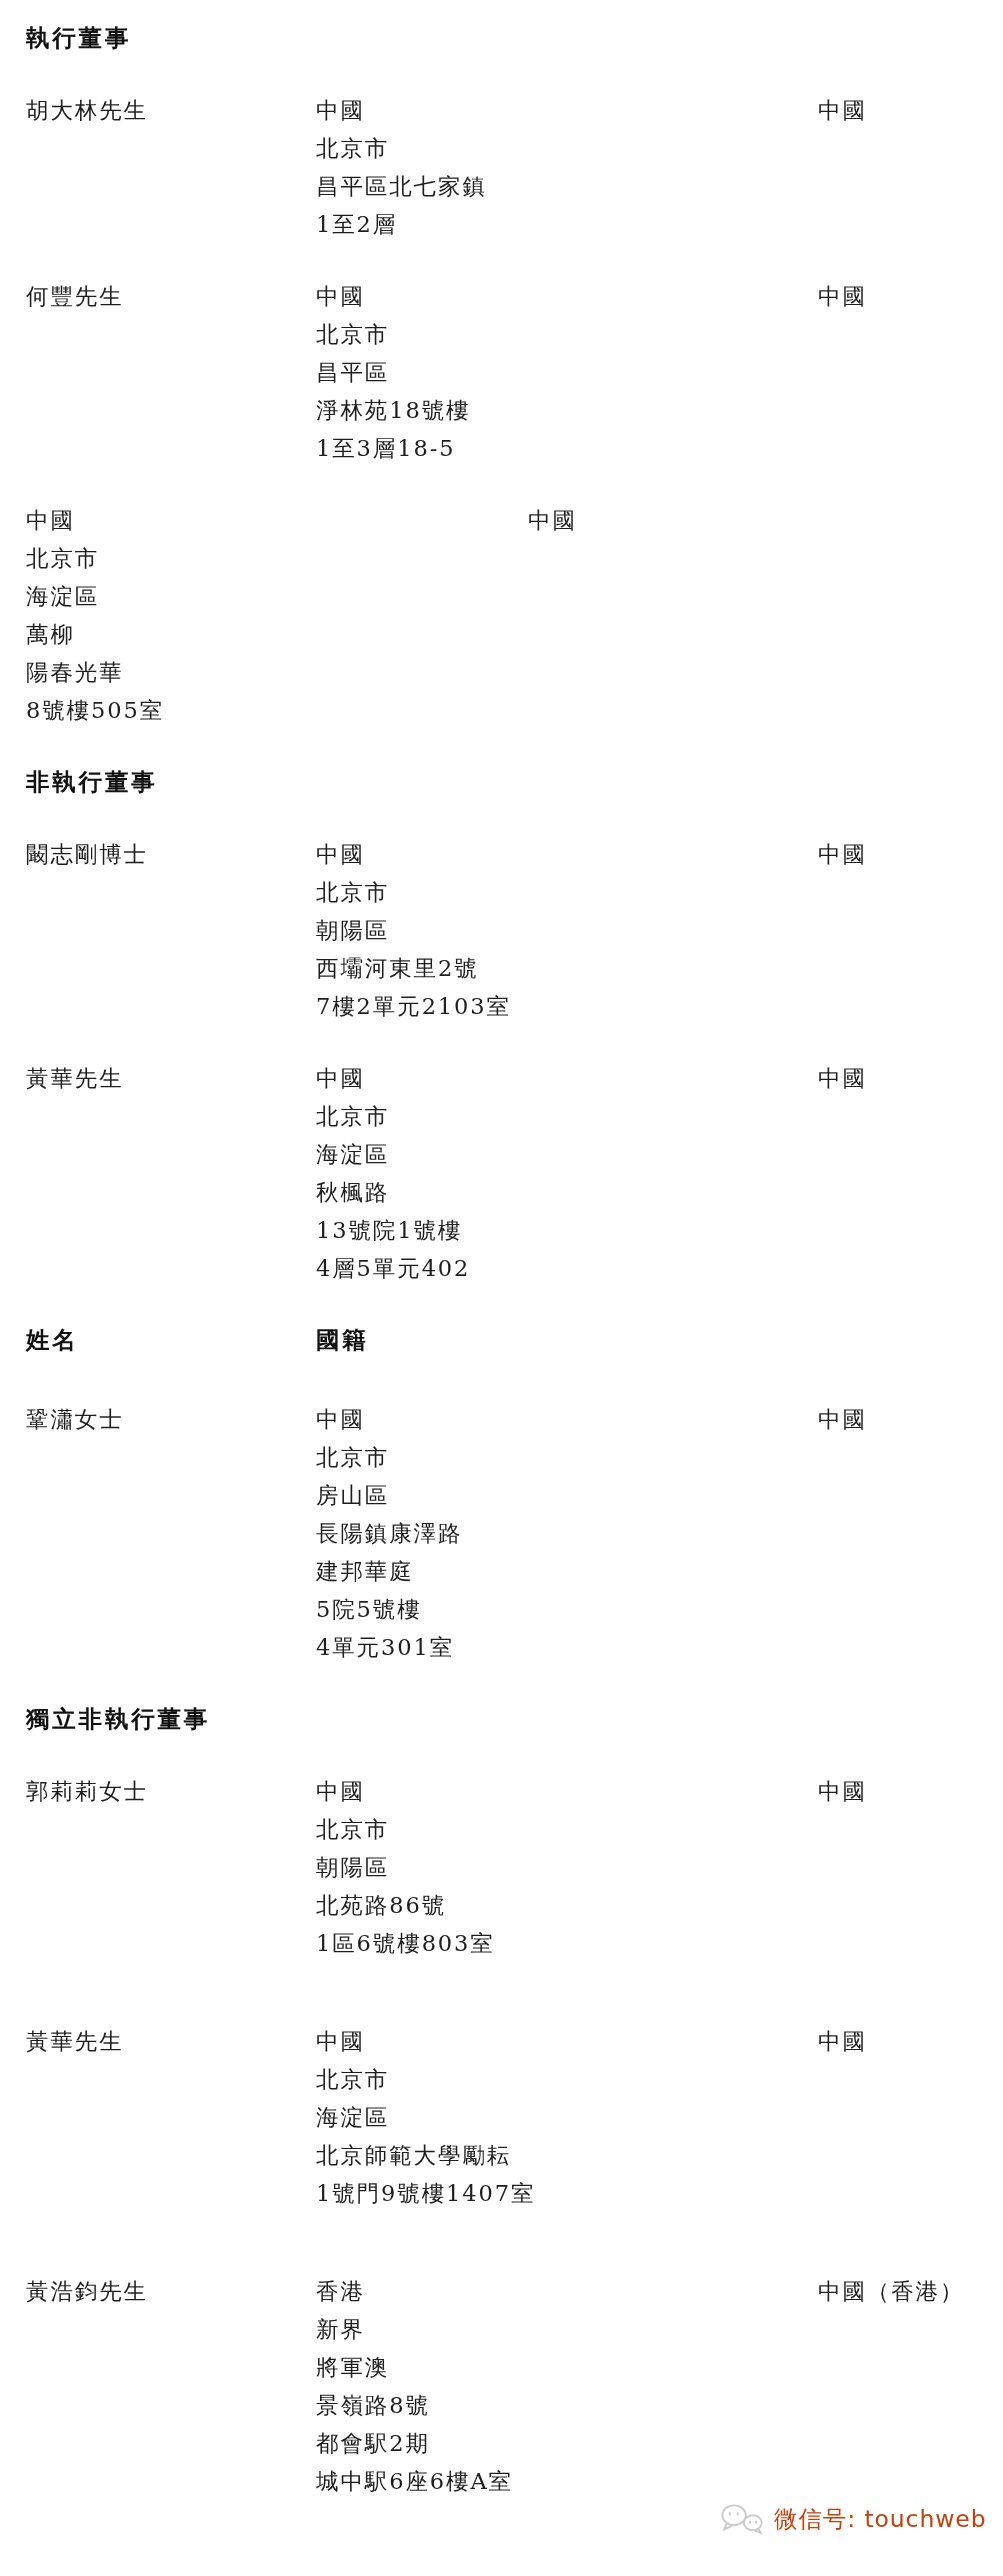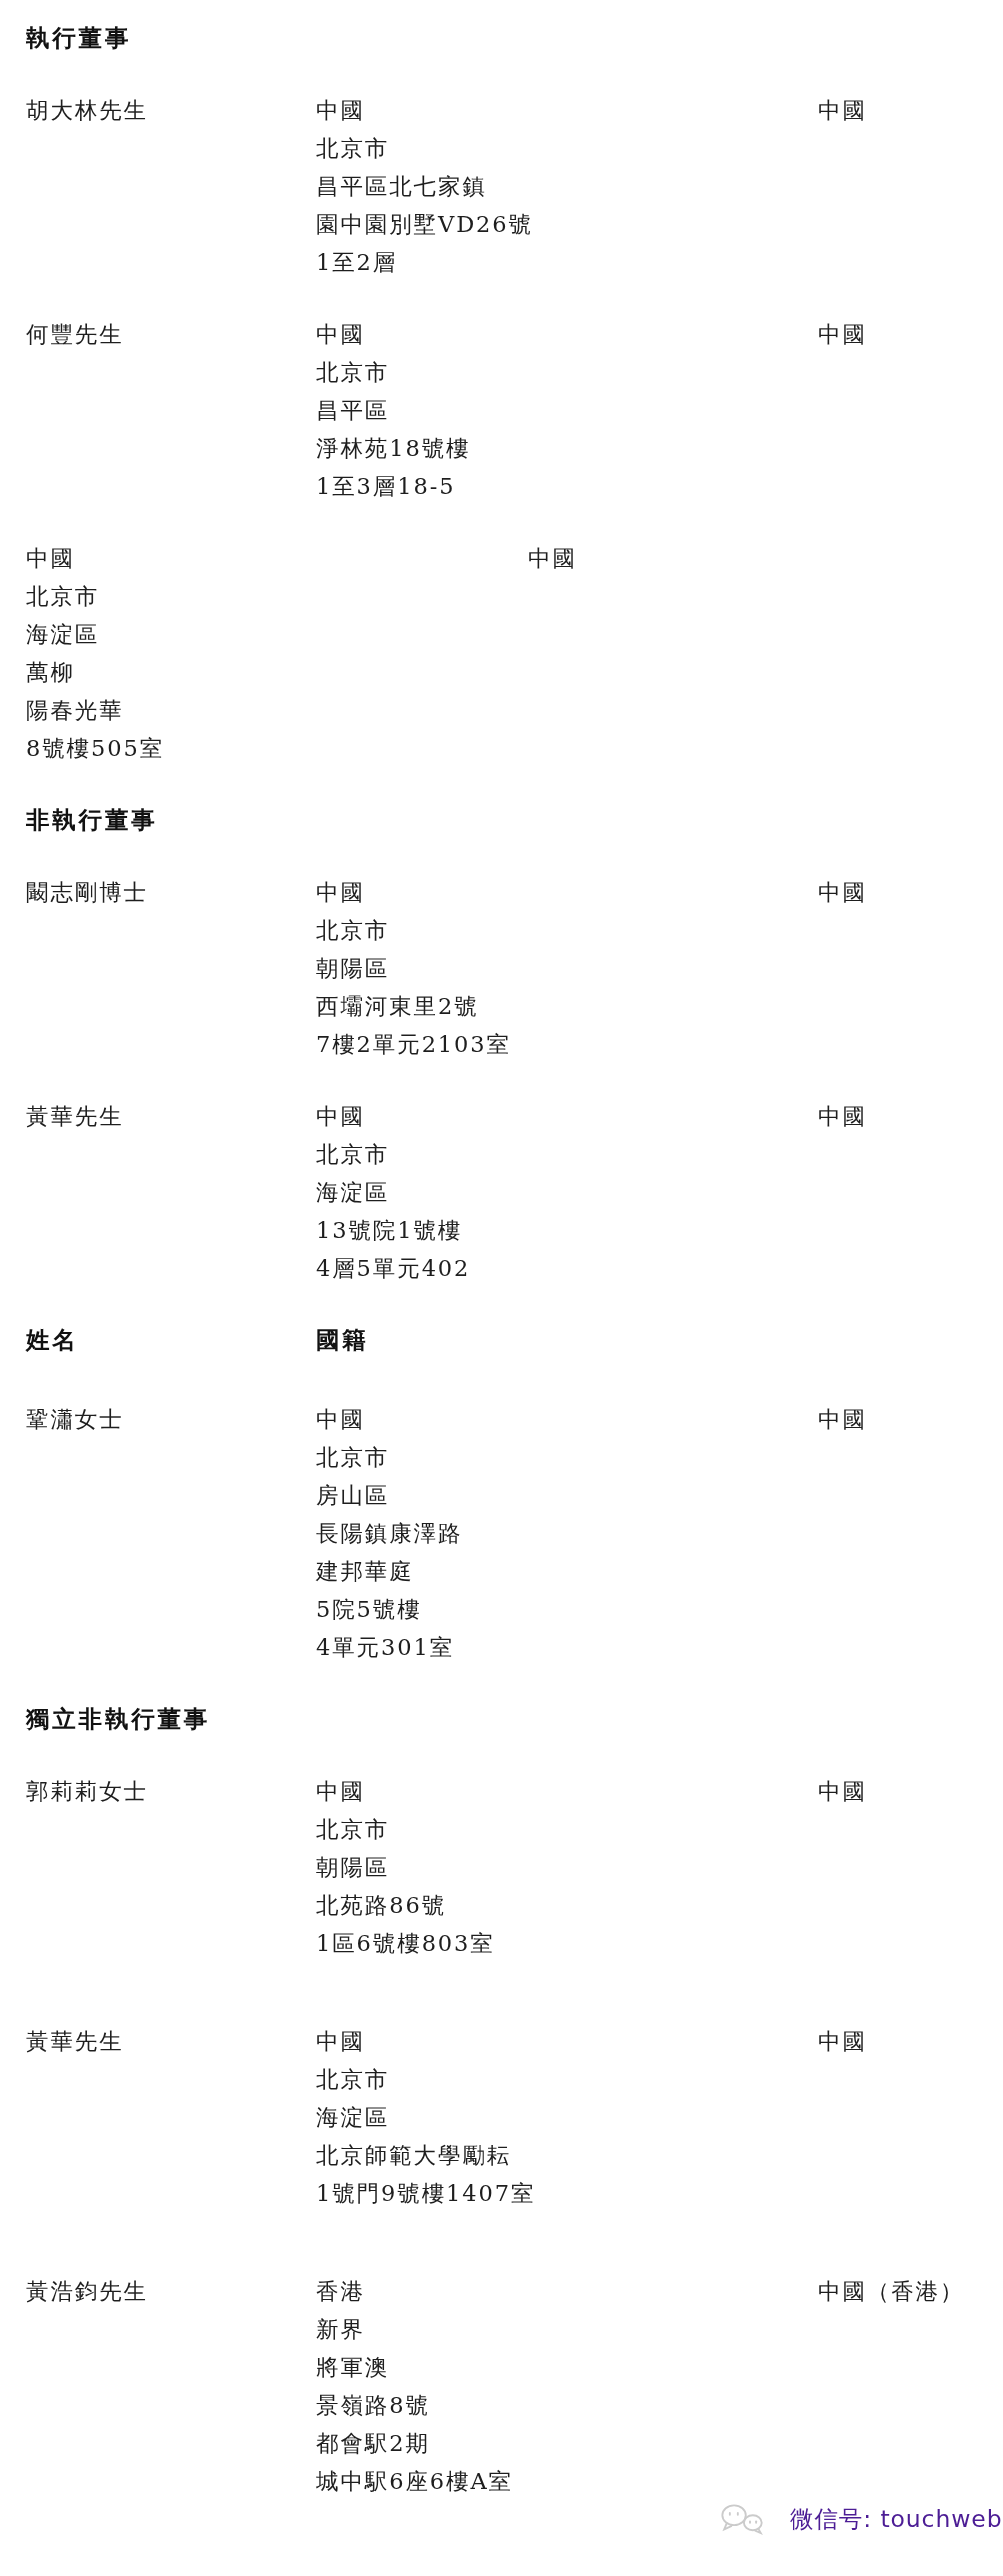--- a/index.html
+++ b/index.html
@@ -56,22 +56,22 @@
     font-size: 23.5px;
     color: #111111;
     letter-spacing: 2.8px;
   }
   .watermark {
     position: absolute;
     top: 2503px;
     left: 720px;
     display: flex;
     align-items: center;
-    gap: 25px;
-    color: #4c1d95;
+    gap: 9px;
+    color: #c2410c;
     font-family: "DejaVu Sans", "Liberation Sans", sans-serif;
     font-size: 23.5px;
     letter-spacing: 0.9px;
     white-space: nowrap;
   }
   .watermark svg {
     display: block;
   }
 </style>
 </head>
@@ -80,21 +80,20 @@
 <div class="page">
 
   <div class="section-heading first">執行董事</div>
 
   <div class="row">
     <div class="col name">胡大林先生</div>
     <div class="col addr">
         <div class="addr-line">中國</div>
         <div class="addr-line">北京市</div>
         <div class="addr-line">昌平區北七家鎮</div>
-        <div class="addr-line">園中園別墅VD26號</div>
         <div class="addr-line">1至2層</div>
       </div>
     <div class="col nat">中國</div>
   </div>
 
   <div class="row">
     <div class="col name">何豐先生</div>
     <div class="col addr">
         <div class="addr-line">中國</div>
         <div class="addr-line">北京市</div>
@@ -130,20 +129,21 @@
       </div>
     <div class="col nat">中國</div>
   </div>
 
   <div class="row">
     <div class="col name">黃華先生</div>
     <div class="col addr">
         <div class="addr-line">中國</div>
         <div class="addr-line">北京市</div>
         <div class="addr-line">海淀區</div>
+        <div class="addr-line">秋楓路</div>
         <div class="addr-line">13號院1號樓</div>
         <div class="addr-line">4層5單元402</div>
       </div>
     <div class="col nat">中國</div>
   </div>
 
   <div class="row colhead">
     <div class="col name">姓名</div>
     <div class="col nat">國籍</div>
   </div>

